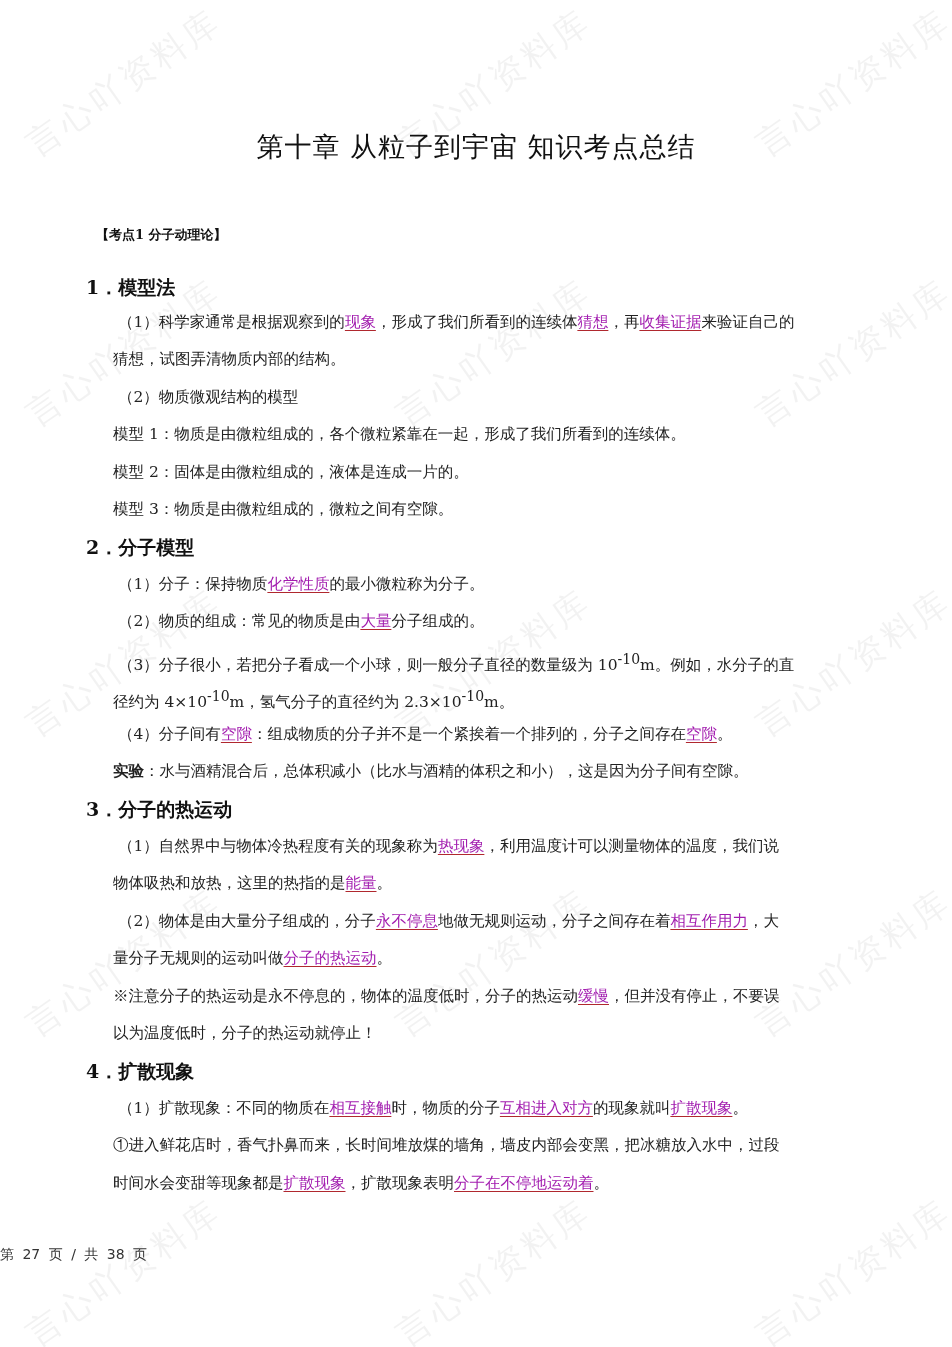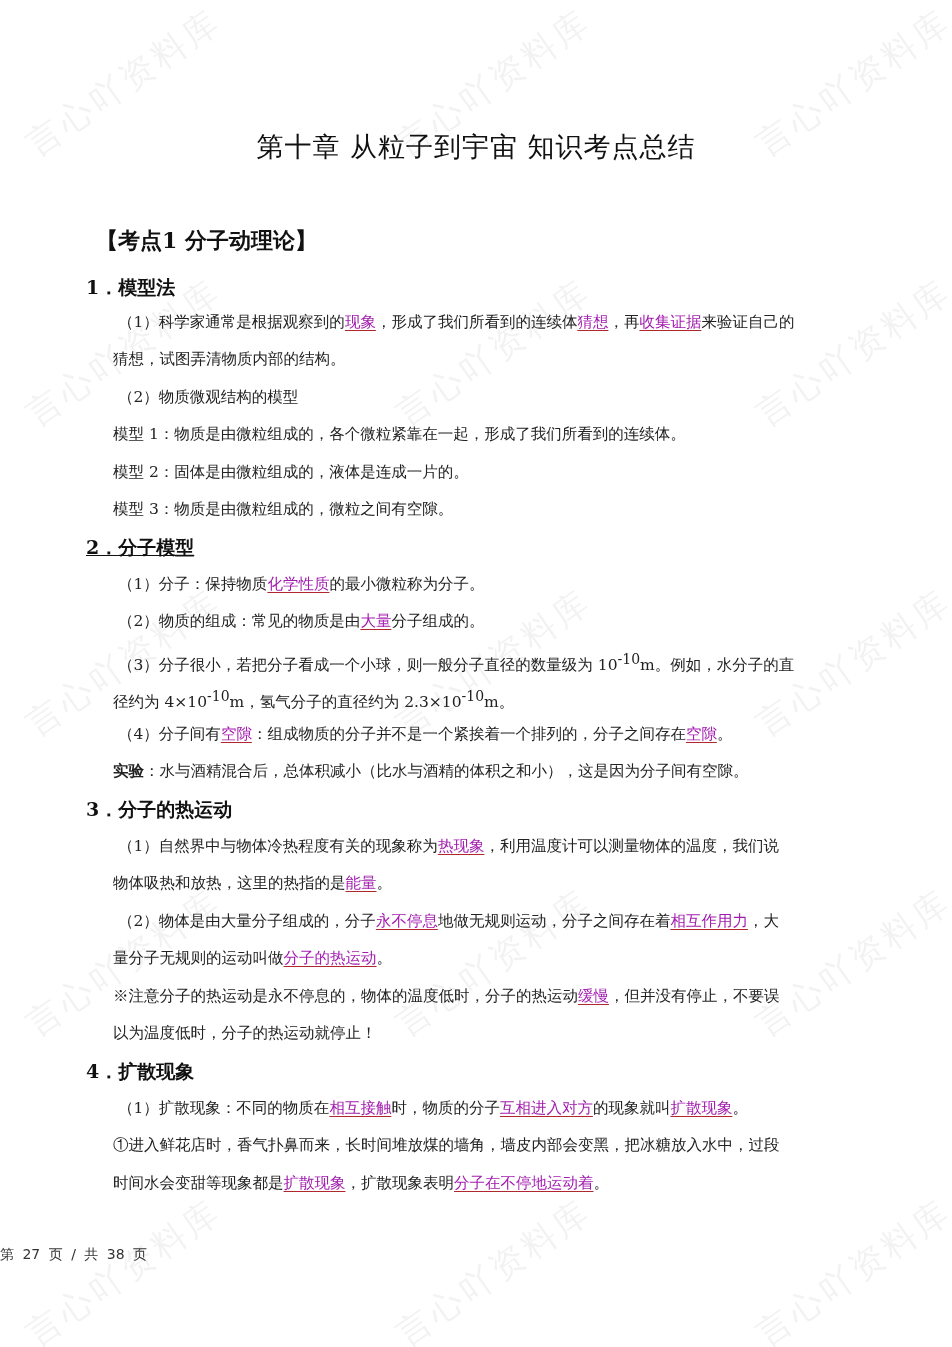--- a/index.html
+++ b/index.html
@@ -14,21 +14,21 @@
     font-size: 34px; color: rgba(0,0,0,0.05); transform: rotate(-35deg);
     white-space: nowrap; letter-spacing: 4px;
   }
   .page { position: relative; z-index: 1; }
   .title {
     position: absolute; top: 118px; left: 0; width: 952px; text-align: center;
     font-size: 27px; font-weight: normal; letter-spacing: 1px; color: #111; margin-top: 11px;
   }
   .section-title {
     position: absolute; top: 226px; left: 96px;
-    font-size: 22px; font-weight: bold; color: #111;
+    font-size: 13px; font-weight: bold; color: #111;
   }
   .line {
     position: absolute; left: 113px; font-size: 15.5px; white-space: nowrap; color: #222;
     line-height: 22px;
   }
   .line.indent { left: 118px; }
   .h2 { position: absolute; left: 86px; font-size: 19px; font-weight: bold; white-space: nowrap; color: #111; }
   .kw { color: #a21caf; text-decoration: underline; text-decoration-color: #b0282e; text-underline-offset: 3px; }
   .b { font-weight: bold; }
   sup { font-size: 14px; }
@@ -65,21 +65,21 @@
   <div class="h2" style="top:275px;">1．模型法</div>
   <div class="line indent" style="top:311px;">
     <span>（1）科学家通常是根据观察到的</span><span class="kw">现象</span><span>，形成了我们所看到的连续体</span><span class="kw">猜想</span><span>，再</span><span class="kw">收集证据</span><span>来验证自己的</span>
   </div>
   <div class="line" style="top:348px;">猜想，试图弄清物质内部的结构。</div>
   <div class="line indent" style="top:386px;">（2）物质微观结构的模型</div>
   <div class="line" style="top:423px;">模型 1：物质是由微粒组成的，各个微粒紧靠在一起，形成了我们所看到的连续体。</div>
   <div class="line" style="top:461px;">模型 2：固体是由微粒组成的，液体是连成一片的。</div>
   <div class="line" style="top:498px;">模型 3：物质是由微粒组成的，微粒之间有空隙。</div>
 
-  <div class="h2" style="top:535px;text-decoration:underline;">2．分子模型</div>
+  <div class="h2" style="top:535px;">2．分子模型</div>
   <div class="line indent" style="top:573px;">
     <span>（1）分子：保持物质</span><span class="kw">化学性质</span><span>的最小微粒称为分子。</span>
   </div>
   <div class="line indent" style="top:610px;">
     <span>（2）物质的组成：常见的物质是由</span><span class="kw">大量</span><span>分子组成的。</span>
   </div>
   <div class="line indent" style="top:648px;">
     <span>（3）分子很小，若把分子看成一个小球，则一般分子直径的数量级为 10</span><sup>-10</sup><span>m。例如，水分子的直</span>
   </div>
   <div class="line" style="top:685px;">

